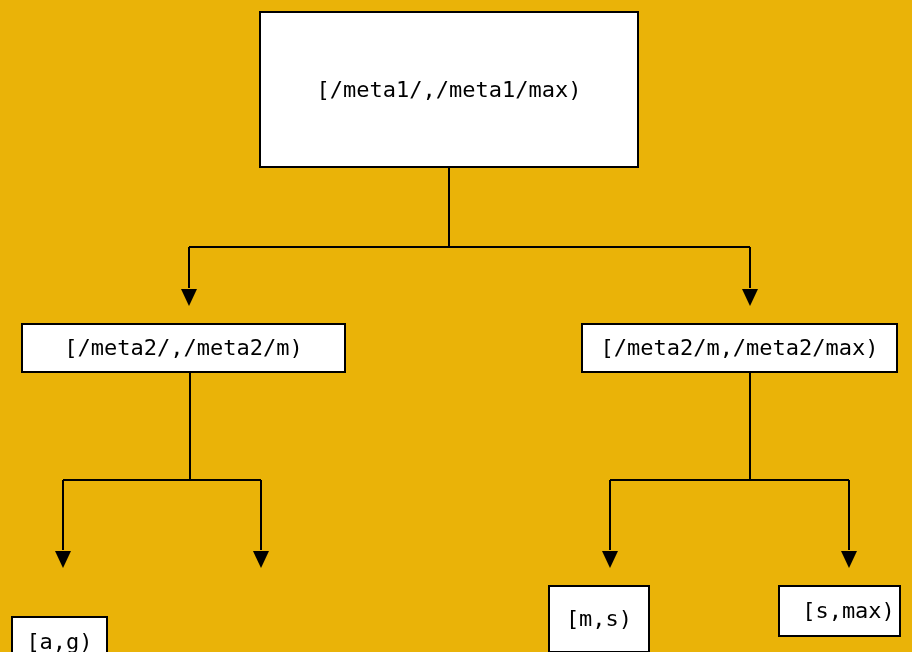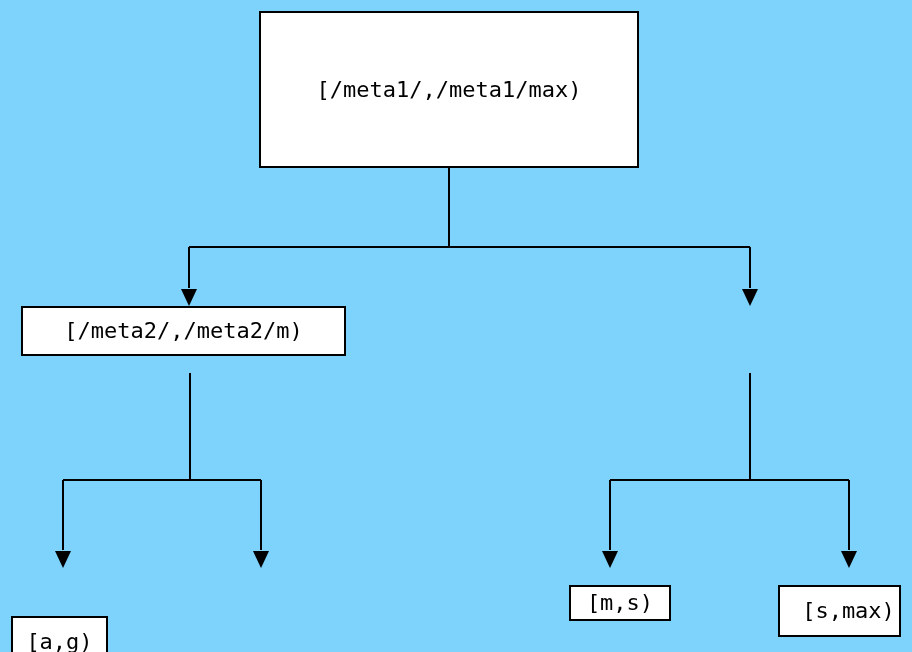--- a/index.html
+++ b/index.html
@@ -7,21 +7,21 @@
     padding: 0;
     background: #ffffff;
   }
   body {
     font-family: "DejaVu Sans Mono", "Liberation Mono", monospace;
   }
   #diagram-root {
     position: relative;
     width: 912px;
     height: 652px;
-    background: #7dd3fc;
+    background: #eab308;
     overflow: hidden;
   }
   #tree-svg {
     position: absolute;
     left: 0;
     top: 0;
     width: 912px;
     height: 652px;
   }
   .node-box {
@@ -46,21 +46,21 @@
   
   #node-root {
     left: 259px;
     top: 11px;
     width: 380px;
     height: 157px;
   }
   
   #node-meta2-low {
     left: 21px;
-    top: 306px;
+    top: 323px;
     width: 325px;
     height: 50px;
   }
   #node-meta2-high {
     left: 581px;
     top: 323px;
     width: 317px;
     height: 50px;
   }
   
@@ -71,24 +71,24 @@
     height: 52px;
     margin-top: 31px;
   }
   #node-leaf-gm {
     left: 205px;
     top: 585px;
     width: 99px;
     height: 52px;
   }
   #node-leaf-ms {
-    left: 569px;
+    left: 548px;
     top: 585px;
     width: 102px;
-    height: 36px;
+    height: 68px;
   }
   #node-leaf-smax {
     left: 778px;
     top: 585px;
     width: 123px;
     height: 52px;
     padding-left: 18px;
   }
 </style>
 </head>
@@ -130,20 +130,23 @@
   </svg>
 
   <div class="node-box" id="node-root">
     <span class="node-label">[/meta1/,/meta1/max)</span>
   </div>
 
   <div class="node-box" id="node-meta2-low">
     <span class="node-label">[/meta2/,/meta2/m)</span>
   </div>
 
+  <div class="node-box" id="node-meta2-high">
+    <span class="node-label">[/meta2/m,/meta2/max)</span>
+  </div>
 
   <div class="node-box" id="node-leaf-ag">
     <span class="node-label">[a,g)</span>
   </div>
 
 
   <div class="node-box" id="node-leaf-ms">
     <span class="node-label">[m,s)</span>
   </div>
 

